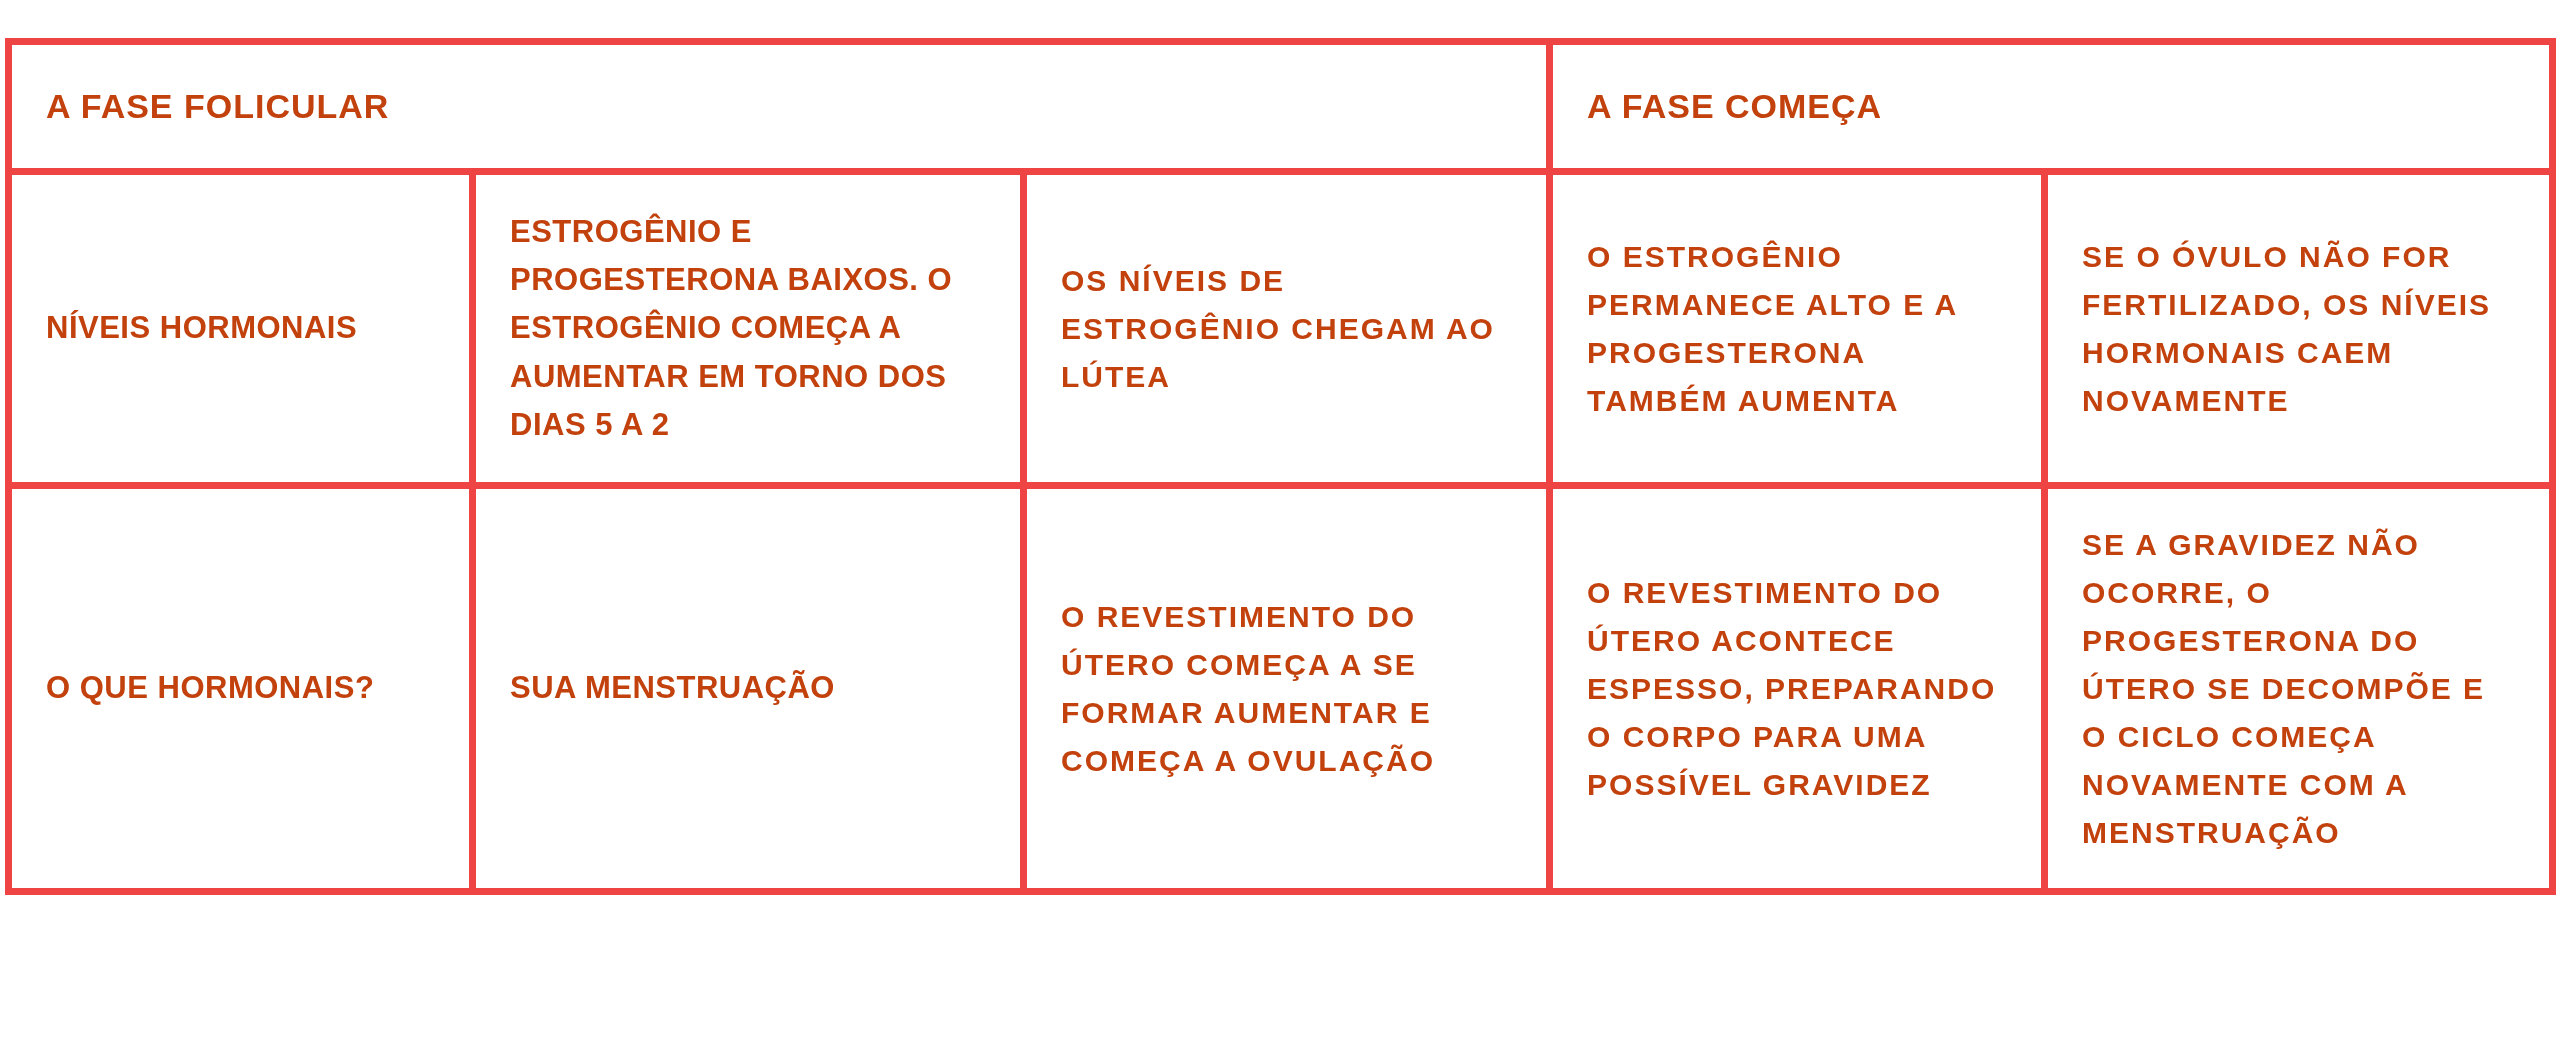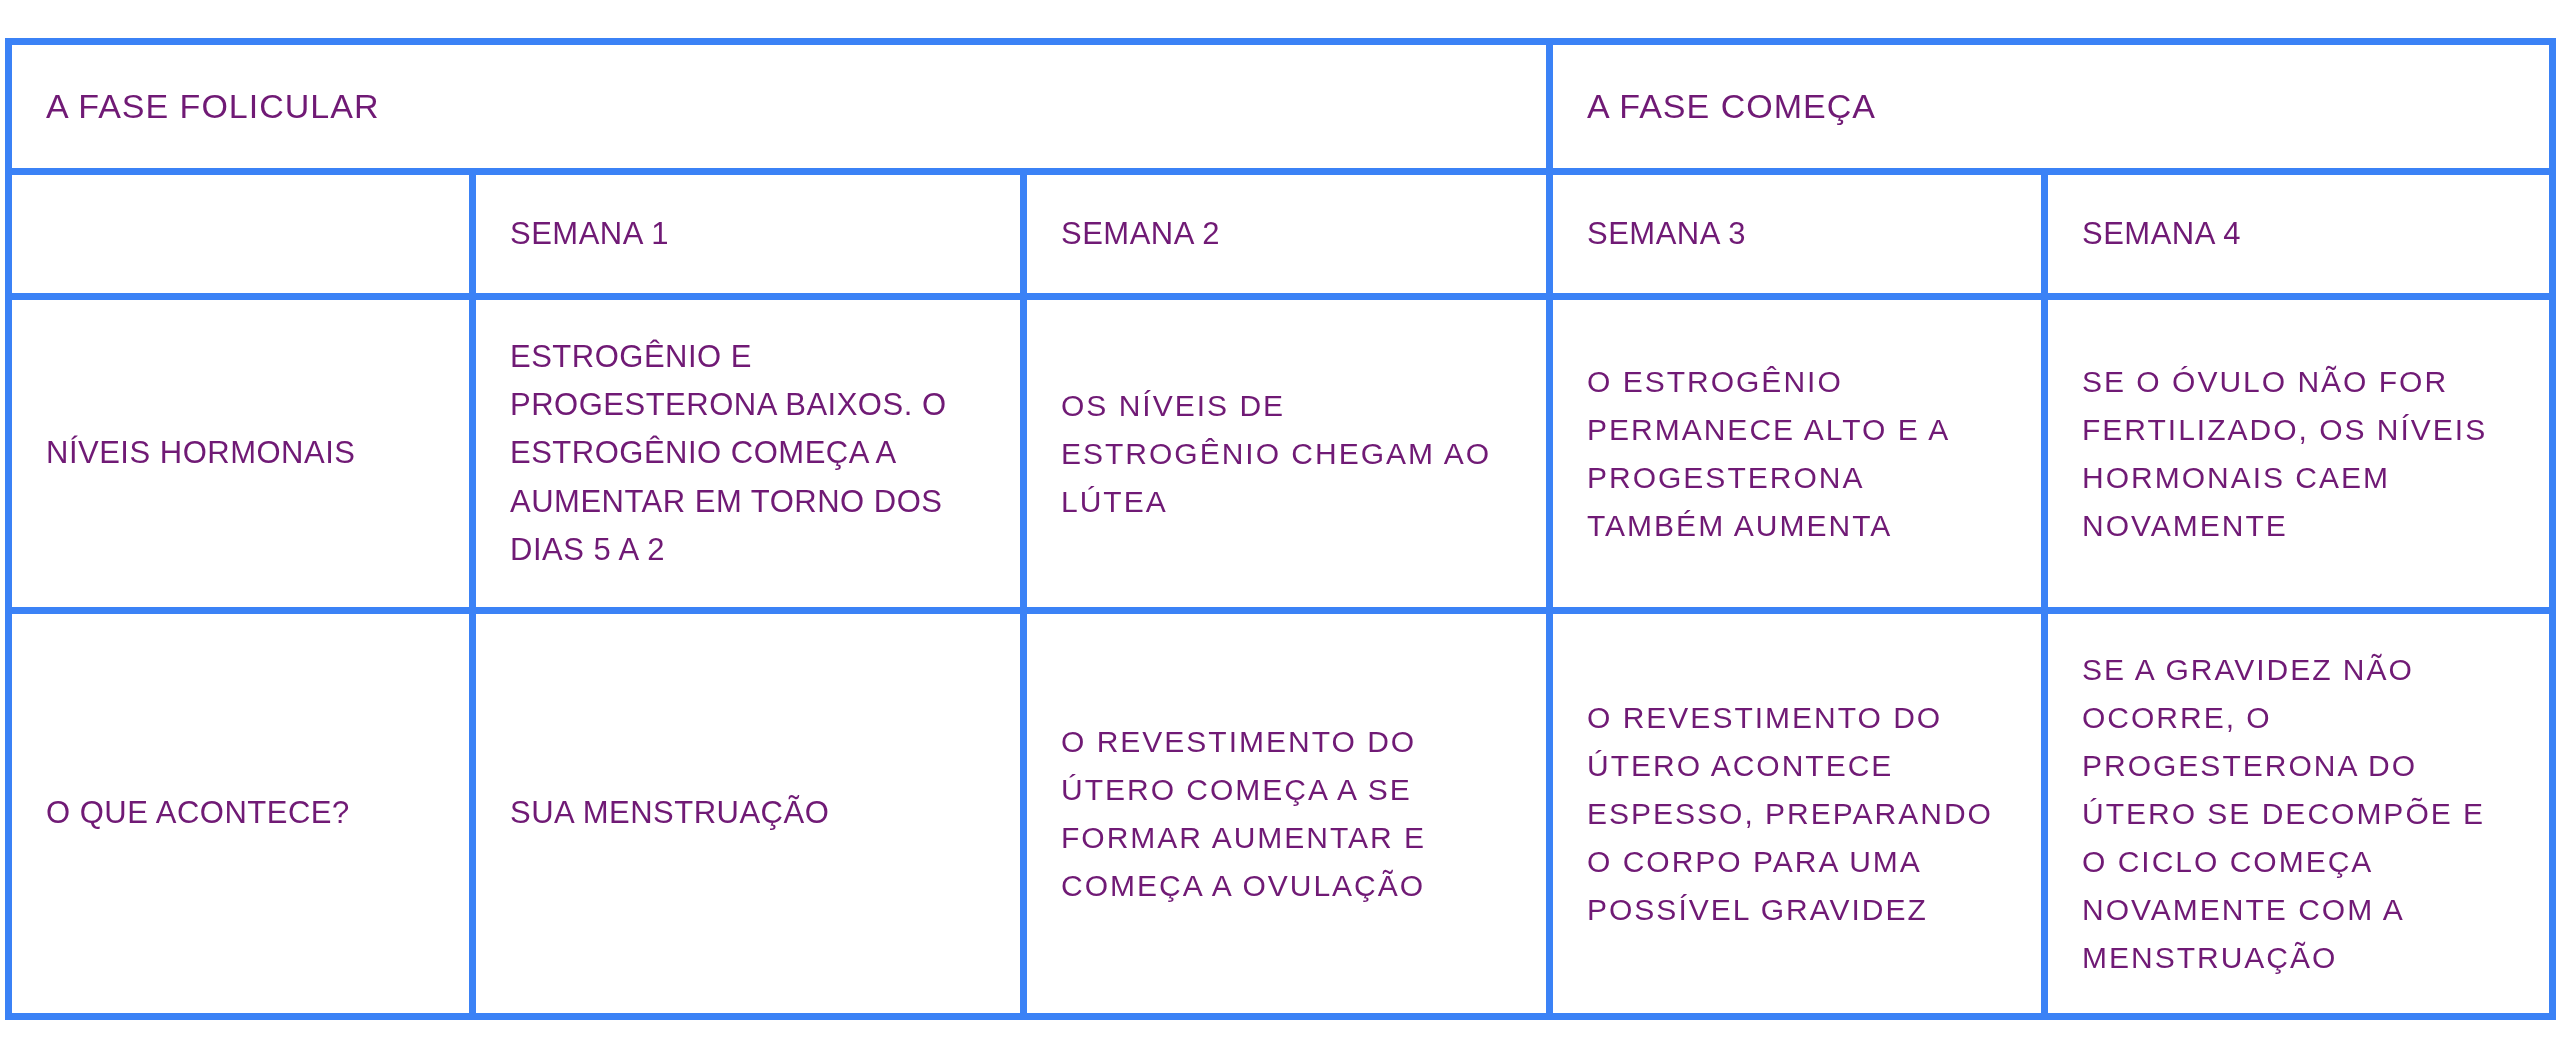--- a/index.html
+++ b/index.html
@@ -17,26 +17,26 @@
     height: 1064px;
     padding: 38px 8px 0 5px;
   }
   table.cycle-table {
     border-collapse: collapse;
     table-layout: fixed;
     width: 2547px;
     background: #ffffff;
   }
   table.cycle-table td {
-    border: 7px solid #3b82f6;
+    border: 7px solid #ef4444;
     vertical-align: middle;
     box-sizing: border-box;
     padding: 8px 42px 8px 34px;
-    color: #701a75;
-    font-weight: normal;
+    color: #c2410c;
+    font-weight: bold;
     overflow: hidden;
   }
   tr.row-phase    { height: 130px; }
   tr.row-weeks    { height: 125px; }
   tr.row-hormones { height: 314px; }
   tr.row-events   { height: 406px; }
 
   
   .style-a {
     font-size: 31px;
@@ -66,38 +66,31 @@
       <col style="width:495px">
       <col style="width:508px">
     </colgroup>
 
     <tbody>
         <tr class="row-phase">
       <td colspan="3" class="style-a phase-cell">A FASE FOLICULAR</td>
       <td colspan="2" class="style-a phase-cell">A FASE COMEÇA</td>
     </tr>
 
-    <tr class="row-weeks">
-      <td class="style-a"></td>
-      <td class="style-a">SEMANA 1</td>
-      <td class="style-a">SEMANA 2</td>
-      <td class="style-a">SEMANA 3</td>
-      <td class="style-a">SEMANA 4</td>
-    </tr>
 
     <tr class="row-hormones">
       <td class="style-a">NÍVEIS HORMONAIS</td>
       <td class="style-a">ESTROGÊNIO E PROGESTERONA BAIXOS. O ESTROGÊNIO COMEÇA A AUMENTAR EM TORNO DOS DIAS 5 A 2</td>
       <td class="style-b">OS NÍVEIS DE ESTROGÊNIO CHEGAM AO LÚTEA</td>
       <td class="style-b">O ESTROGÊNIO PERMANECE ALTO E A PROGESTERONA TAMBÉM AUMENTA</td>
       <td class="style-b">SE O ÓVULO NÃO FOR FERTILIZADO, OS NÍVEIS HORMONAIS CAEM NOVAMENTE</td>
     </tr>
 
     <tr class="row-events">
-      <td class="style-a">O QUE ACONTECE?</td>
+      <td class="style-a">O QUE HORMONAIS?</td>
       <td class="style-a">SUA MENSTRUAÇÃO</td>
       <td class="style-b">O REVESTIMENTO DO ÚTERO COMEÇA A SE FORMAR AUMENTAR E COMEÇA A OVULAÇÃO</td>
       <td class="style-b">O REVESTIMENTO DO ÚTERO ACONTECE ESPESSO, PREPARANDO O CORPO PARA UMA POSSÍVEL GRAVIDEZ</td>
       <td class="style-b">SE A GRAVIDEZ NÃO OCORRE, O PROGESTERONA DO ÚTERO SE DECOMPÕE E O CICLO COMEÇA NOVAMENTE COM A MENSTRUAÇÃO</td>
     </tr>
   </tbody>
     </table>
 </div>
 
 </body></html>

